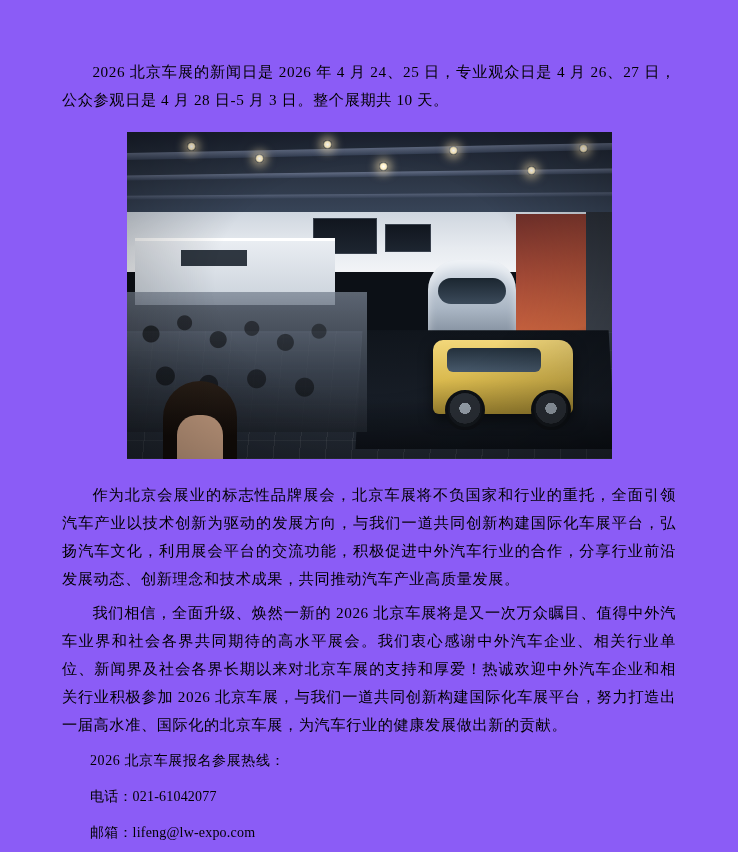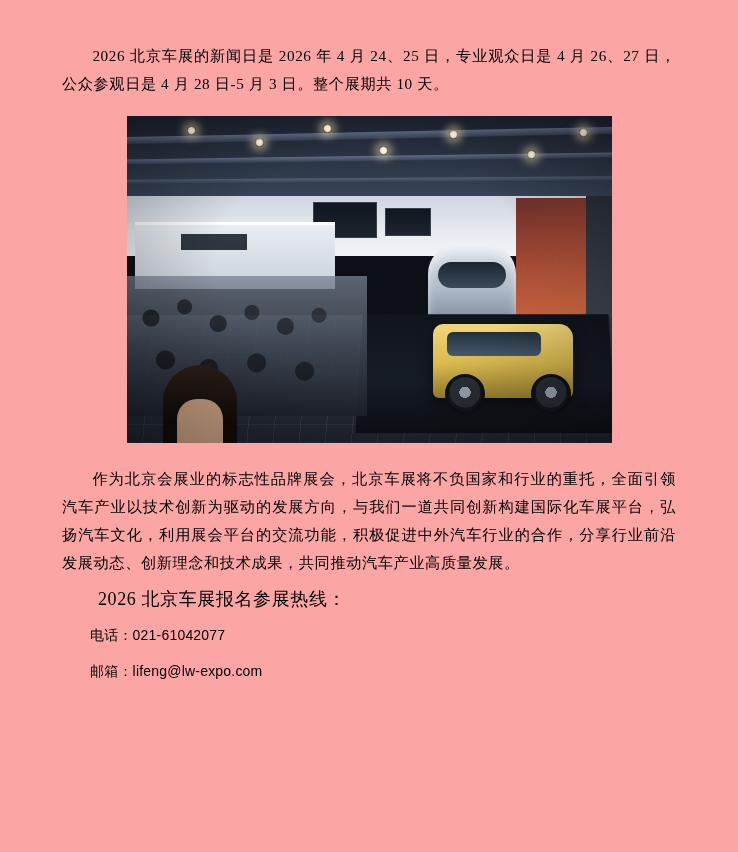--- a/index.html
+++ b/index.html
@@ -11,23 +11,23 @@
     width: 738px;
     height: 852px;
     font-family: "Liberation Serif", "DejaVu Serif", serif;
     color: #000000;
     overflow: hidden;
   }
   .page {
     position: relative;
     width: 738px;
     height: 852px;
-    background: #fca5a5;
+    background: #8b5cf6;
     box-sizing: border-box;
-    padding: 42px 62px 0 62px;
+    padding: 58px 62px 0 62px;
   }
   p.para {
     margin: 0 0 6px 0;
     font-size: 15.2px;
     line-height: 28px;
     text-align: justify;
     text-indent: 2em;
     letter-spacing: 0.6px;
     font-family: "Liberation Serif", "DejaVu Serif", serif;
   }
@@ -182,27 +182,27 @@
     left: 54px; top: 118px; width: 66px; height: 16px;
     background: #0f1822;
     opacity: .85;
   }
   .ph-vignette {
     position: absolute; inset: 0;
     background: radial-gradient(ellipse at 50% 45%, rgba(0,0,0,0) 45%, rgba(0,0,0,.35) 100%);
   }
   .contact-line {
     margin: 0 0 4px 0;
-    font-size: 18px;
+    font-size: 14px;
     line-height: 32px;
     text-indent: 2em;
     letter-spacing: 0.6px;
   }
   .mono-ish {
-    font-family: Liberation Sans, sans-serif;
+    font-family: Liberation Serif, serif;
     font-size: 14px;
     letter-spacing: 0.2px;
   }
 </style>
 </head>
 <body>
 
 <div class="page">
 
   <p class="para">2026 北京车展的新闻日是 2026 年 4 月 24、25 日，专业观众日是 4 月 26、27 日，公众参观日是 4 月 28 日-5 月 3 日。整个展期共 10 天。</p>
@@ -242,18 +242,19 @@
 
       <div class="ph-crowd"></div>
       <div class="ph-head"></div>
 
       <div class="ph-vignette"></div>
     </div>
   </div>
 
   <p class="para">作为北京会展业的标志性品牌展会，北京车展将不负国家和行业的重托，全面引领汽车产业以技术创新为驱动的发展方向，与我们一道共同创新构建国际化车展平台，弘扬汽车文化，利用展会平台的交流功能，积极促进中外汽车行业的合作，分享行业前沿发展动态、创新理念和技术成果，共同推动汽车产业高质量发展。</p>
 
+  <p class="para">我们相信，全面升级、焕然一新的 2026 北京车展将是又一次万众瞩目、值得中外汽车业界和社会各界共同期待的高水平展会。我们衷心感谢中外汽车企业、相关行业单位、新闻界及社会各界长期以来对北京车展的支持和厚爱！热诚欢迎中外汽车企业和相关行业积极参加 2026 北京车展，与我们一道共同创新构建国际化车展平台，努力打造出一届高水准、国际化的北京车展，为汽车行业的健康发展做出新的贡献。</p>
 
   <p class="contact-line">2026 北京车展报名参展热线：</p>
   <p class="contact-line mono-ish">电话：021-61042077</p>
   <p class="contact-line mono-ish">邮箱：lifeng@lw-expo.com</p>
 
 </div>
 
 </body></html>

